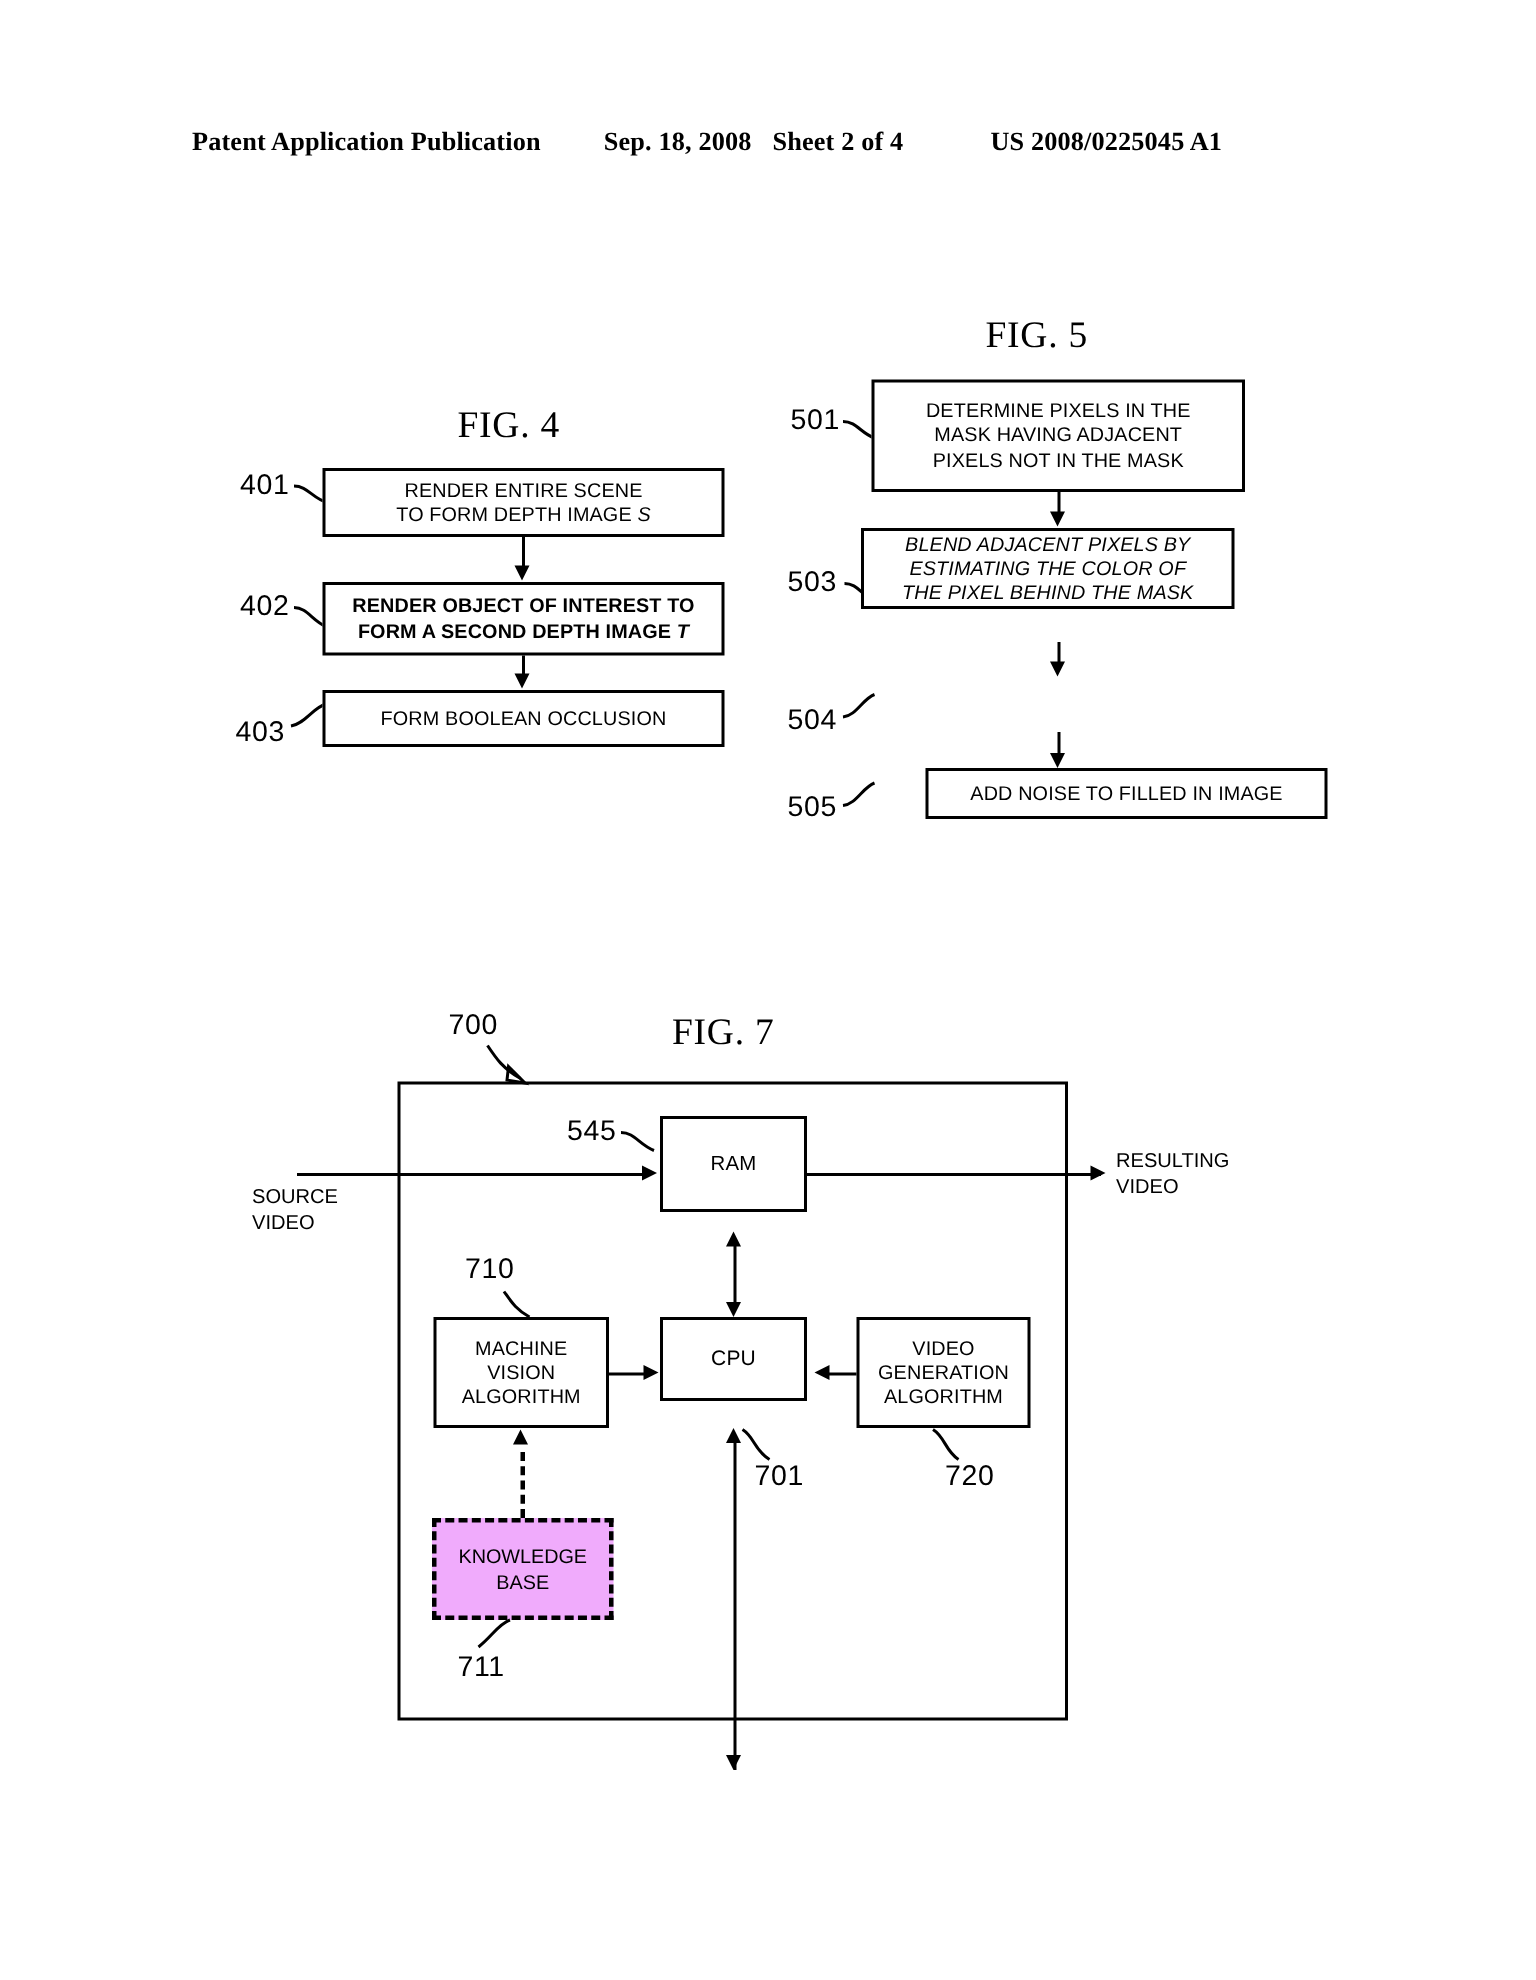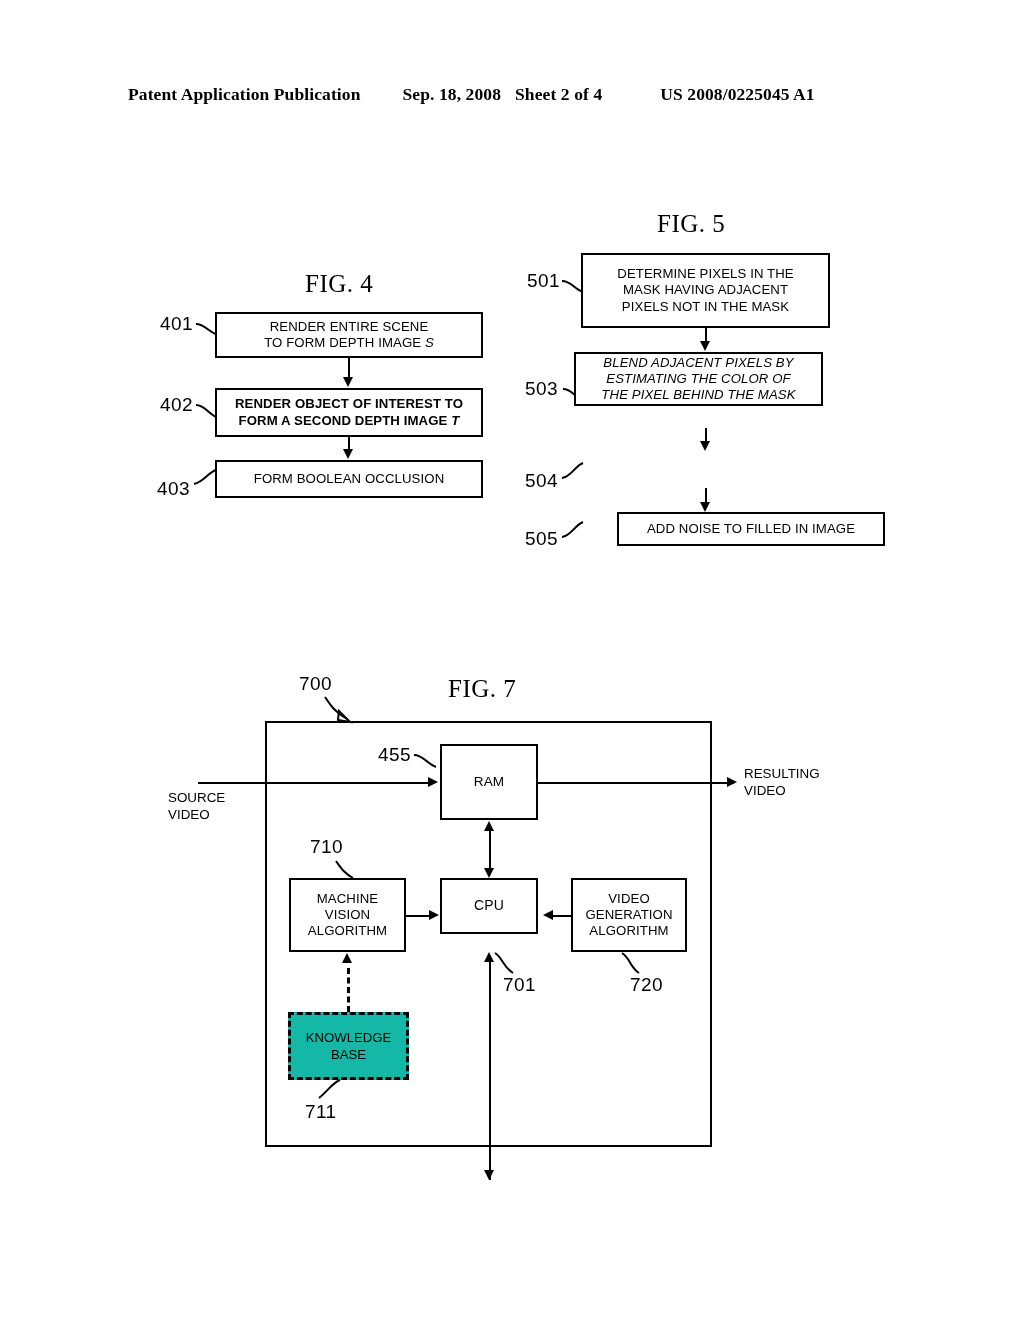--- a/index.html
+++ b/index.html
@@ -62,21 +62,21 @@
     letter-spacing: 0.1px;
     padding: 0 4px;
   }
   .pbox .ln { display: block; white-space: nowrap; }
   .pbox .ital { font-style: italic; }
 
   .dashbox {
     position: absolute;
     box-sizing: border-box;
     border: 3px dashed #000;
-    background: #14b8a6;
+    background: #f0abfc;
     display: flex;
     flex-direction: column;
     align-items: center;
     justify-content: center;
     text-align: center;
     font-size: 13.2px;
     line-height: 1.3;
   }
 
   .reflabel {
@@ -228,25 +228,25 @@
 
   <div class="outer-frame" style="left:265px; top:721px; width:447px; height:426px;"></div>
 
   <div class="plainlabel right-al" style="left:168px; top:765px; width:78px;">
     <span>SOURCE</span><br>
     <span>VIDEO</span>
   </div>
   <div class="hline" style="left:198px; top:782px; width:232px;"></div>
   <div class="arr-r" style="left:428px; top:777px;"></div>
 
-  <div class="reflabel" style="left:378px; top:744px;">455</div>
+  <div class="reflabel" style="left:378px; top:744px;">545</div>
   <svg class="leader" style="left:414px; top:753px;" width="24" height="20">
     <path d="M0,2 C9,2 12,10 22,14"></path>
   </svg>
-  <div class="pbox" style="left:440px; top:744px; width:98px; height:76px; font-size:13.6px;">
+  <div class="pbox" style="left:440px; top:744px; width:98px; height:64px; font-size:13.6px;">
     <span class="ln">RAM</span>
   </div>
 
   <div class="hline" style="left:538px; top:782px; width:196px;"></div>
   <div class="arr-r" style="left:727px; top:777px;"></div>
   <div class="plainlabel" style="left:744px; top:765px;">
     <span>RESULTING</span><br>
     <span>VIDEO</span>
   </div>
 

